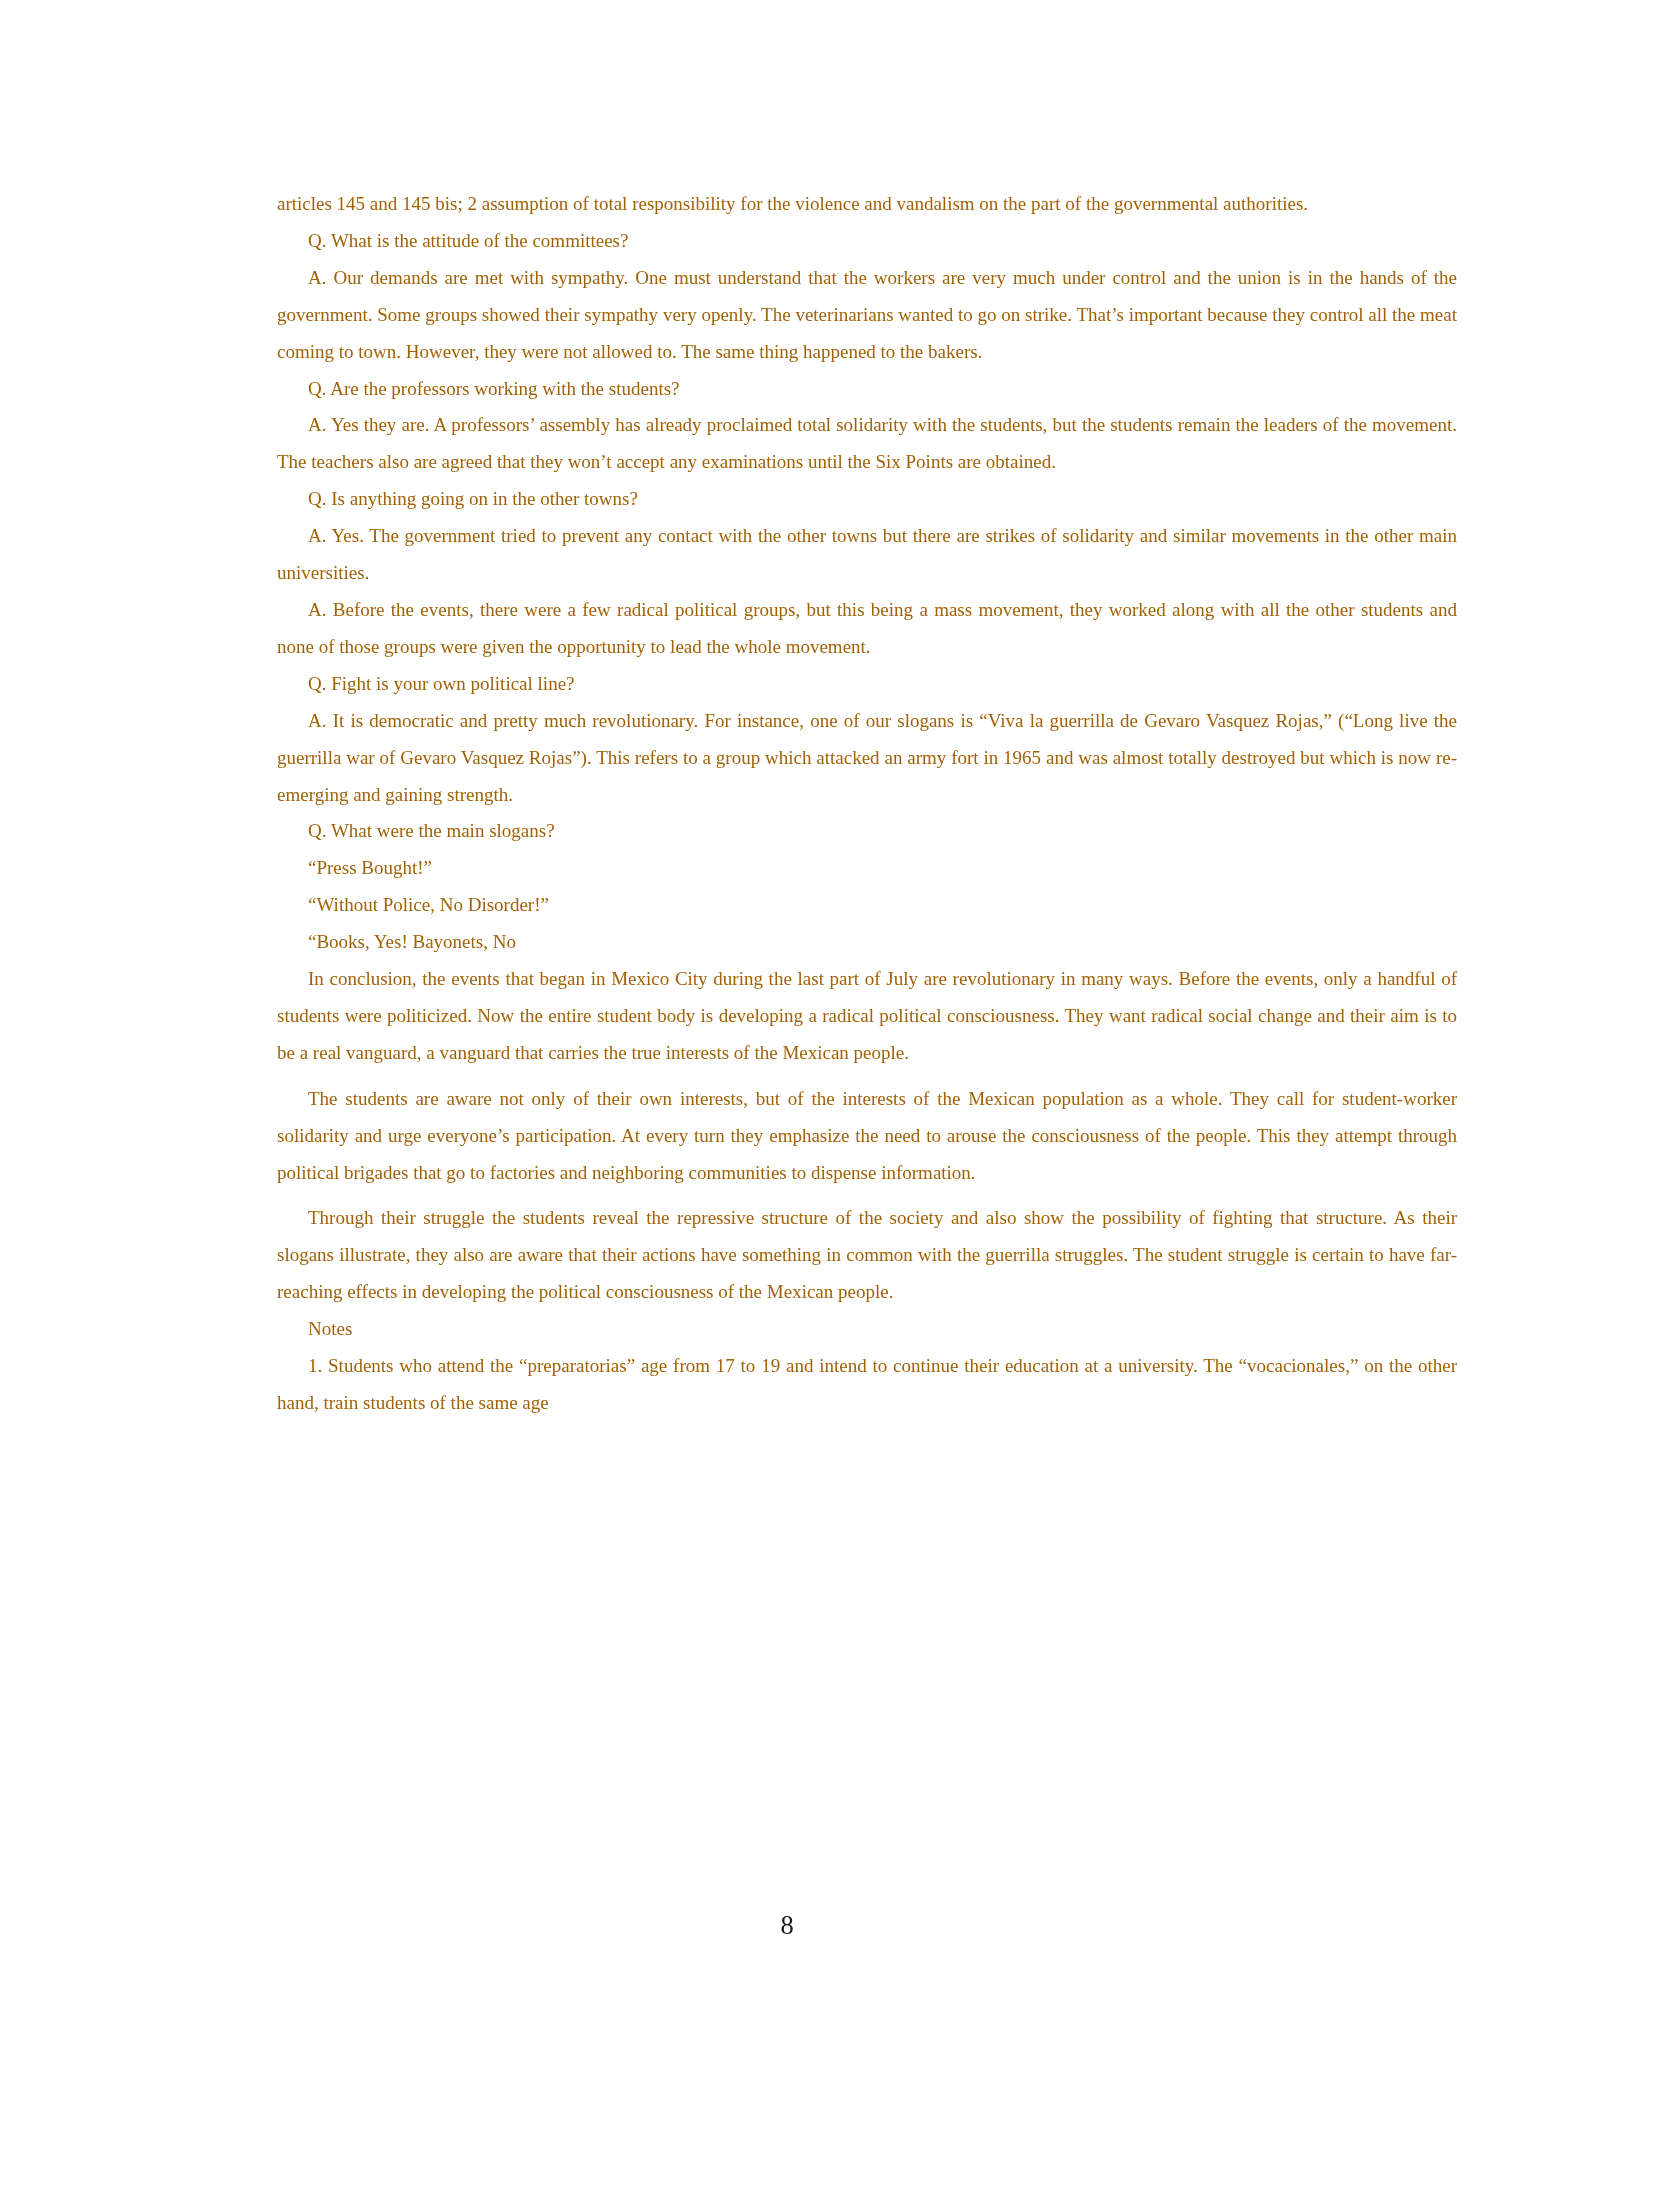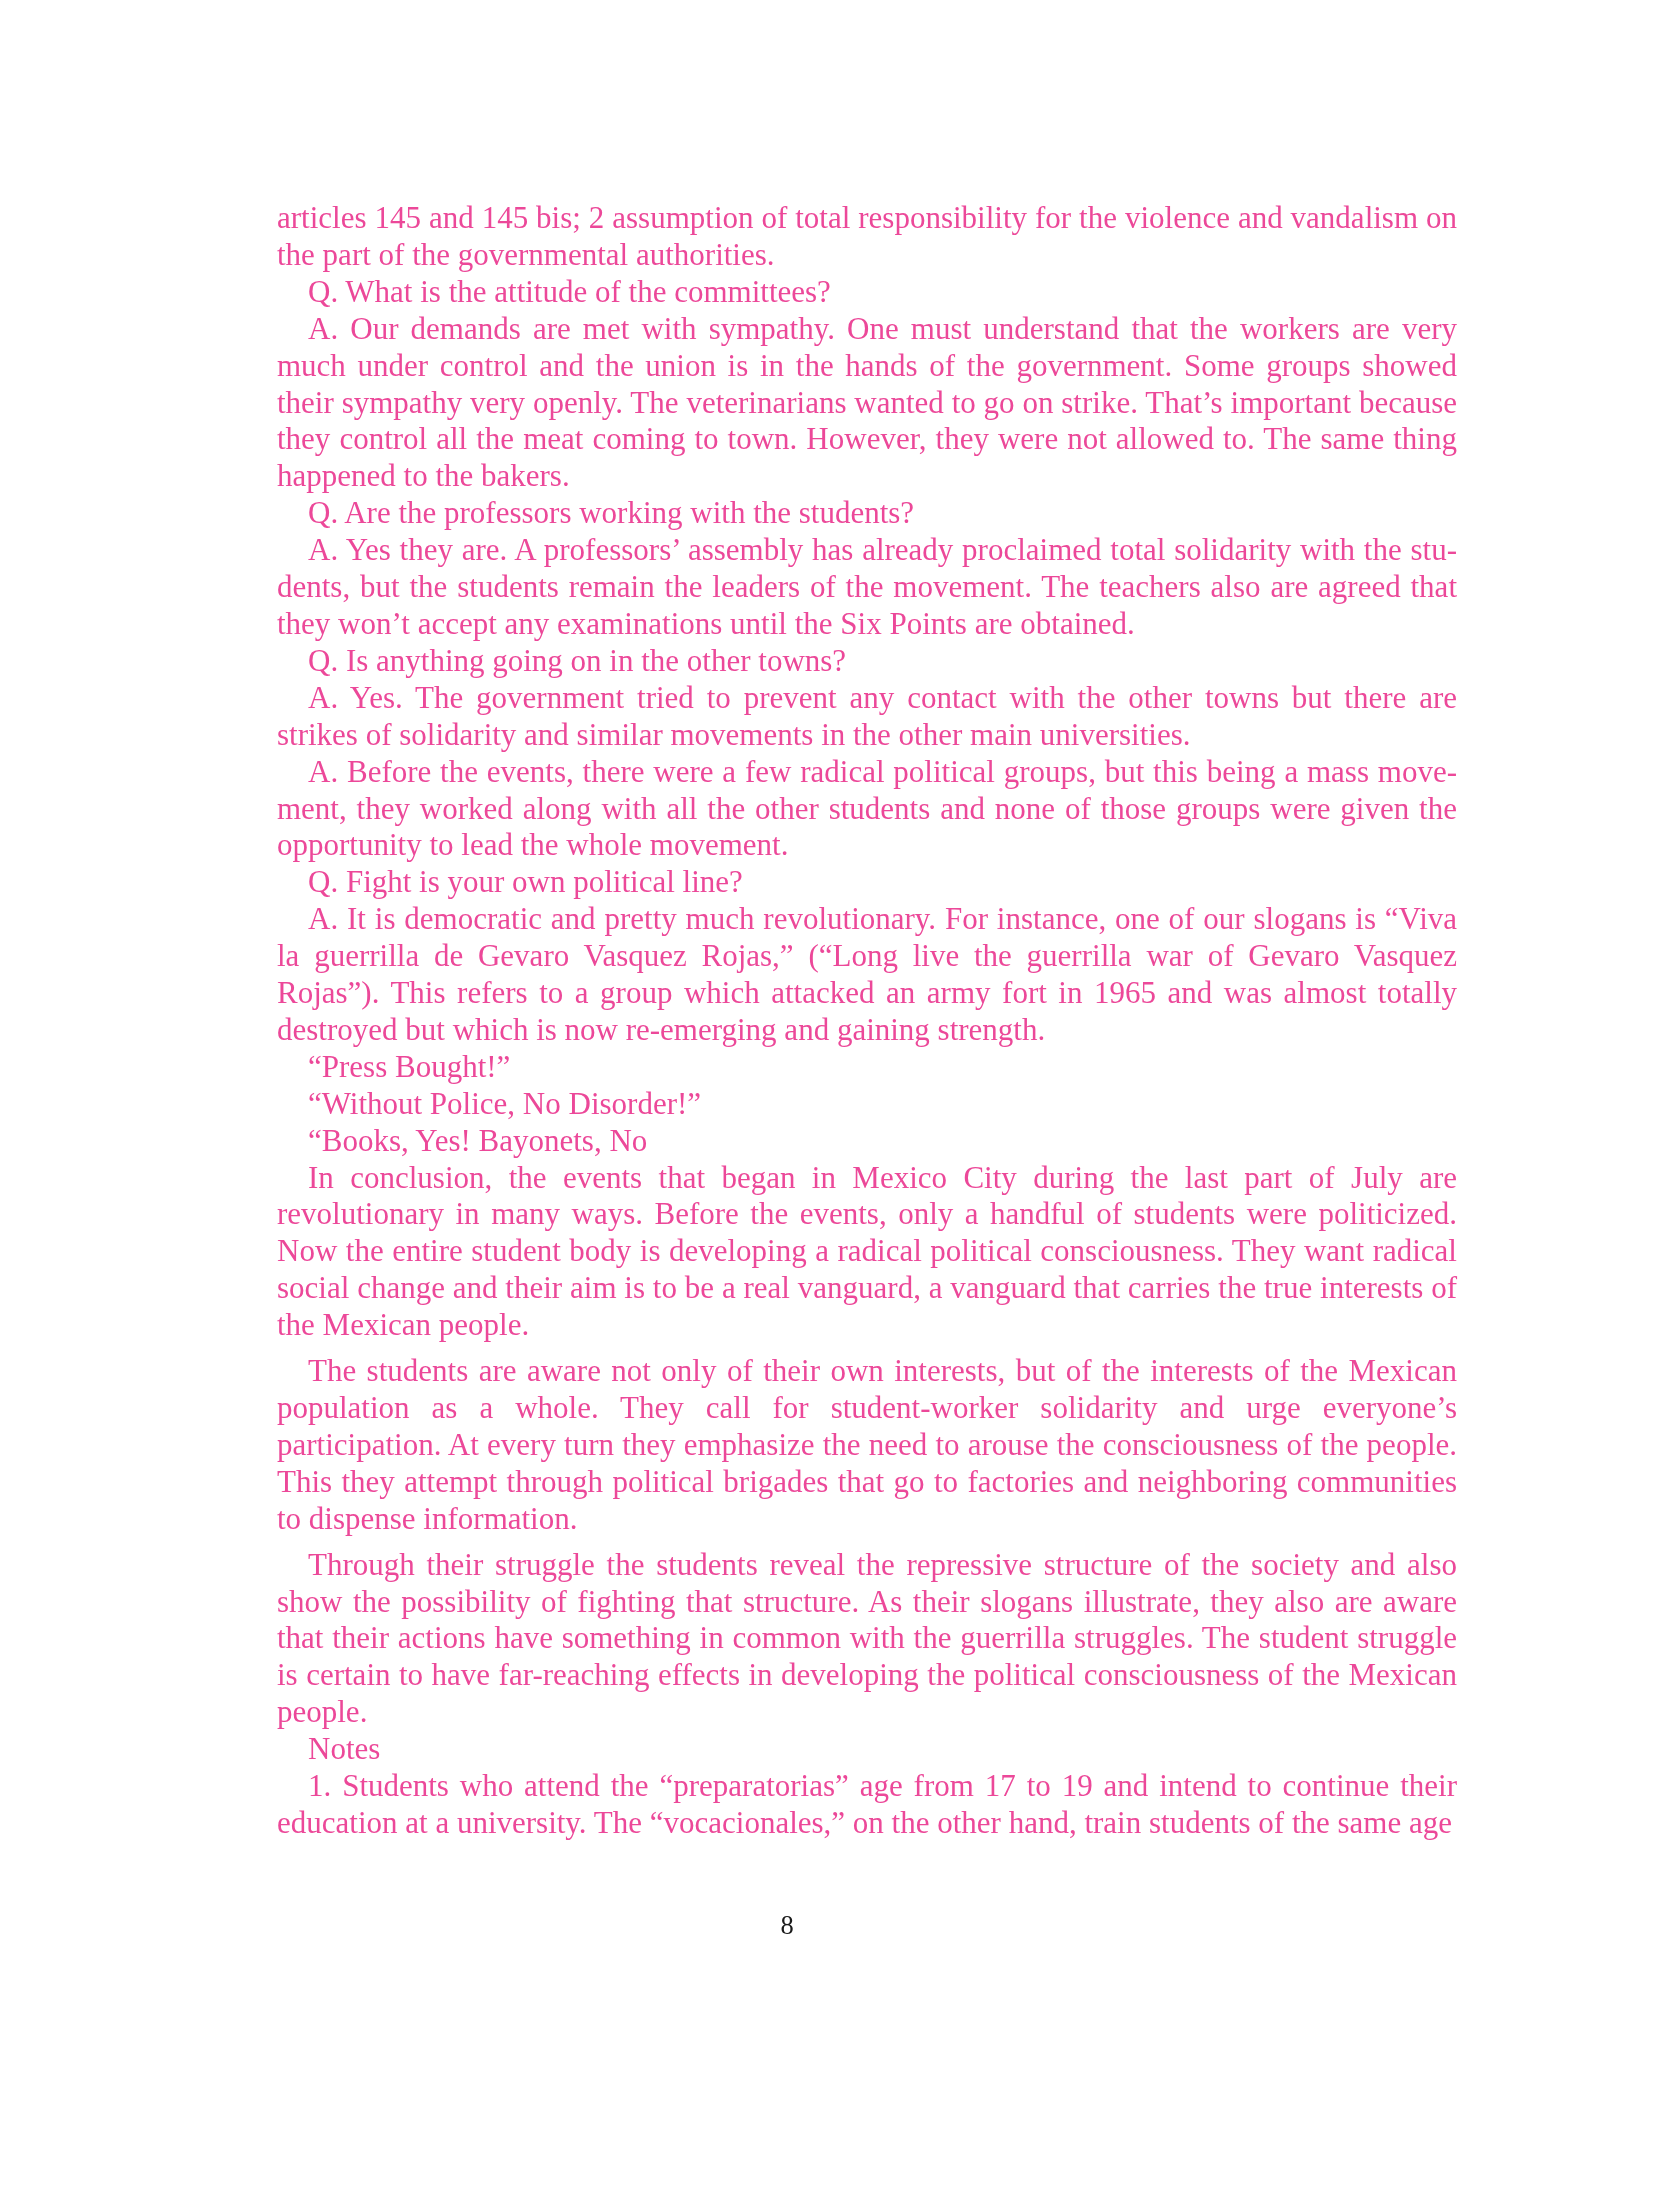--- a/index.html
+++ b/index.html
@@ -1,26 +1,26 @@
 <!DOCTYPE html>
 <html><head>
 <meta charset="utf-8">
 <style>
   html, body { margin: 0; padding: 0; background: #ffffff; }
   body { width: 1654px; height: 2200px; position: relative; overflow: hidden; }
   .page { position: absolute; left: 0; top: 0; width: 1654px; height: 2200px; background: #ffffff; }
   .text-block {
     position: absolute;
     left: 277px;
-    top: 200px;
+    top: 186px;
     width: 1180px;
     font-family: "Liberation Serif", "DejaVu Serif", serif;
-    font-size: 31px;
+    font-size: 19px;
     line-height: 36.9px;
-    color: #ec4899;
+    color: #a16207;
   }
   .p { margin: 0; text-indent: 31px; text-align: justify; text-align-last: left; }
   .p.noindent { text-indent: 0; }
   .p.gap { margin-top: 9px; }
   .page-number {
     position: absolute;
     left: 0;
     width: 1654px;
     top: 1910px;
     text-align: center;
@@ -39,20 +39,21 @@
     <p class="p noindent">articles 145 and 145 bis; 2 assumption of total responsibility for the violence and vandalism on the part of the governmental authorities.</p>
     <p class="p">Q. What is the attitude of the committees?</p>
     <p class="p">A. Our demands are met with sympathy. One must understand that the workers are very much under control and the union is in the hands of the government. Some groups showed their sympathy very openly. The veterinarians wanted to go on strike. That’s important because they control all the meat coming to town. However, they were not allowed to. The same thing happened to the bakers.</p>
     <p class="p">Q. Are the professors working with the students?</p>
     <p class="p">A. Yes they are. A professors’ assembly has already proclaimed total solidarity with the stu­dents, but the students remain the leaders of the movement. The teachers also are agreed that they won’t accept any examinations until the Six Points are obtained.</p>
     <p class="p">Q. Is anything going on in the other towns?</p>
     <p class="p">A. Yes. The government tried to prevent any contact with the other towns but there are strikes of solidarity and similar movements in the other main universities.</p>
     <p class="p">A. Before the events, there were a few radical political groups, but this being a mass move­ment, they worked along with all the other students and none of those groups were given the opportunity to lead the whole movement.</p>
     <p class="p">Q. Fight is your own political line?</p>
     <p class="p">A. It is democratic and pretty much revolutionary. For instance, one of our slogans is “Viva la guerrilla de Gevaro Vasquez Rojas,” (“Long live the guerrilla war of Gevaro Vasquez Rojas”). This refers to a group which attacked an army fort in 1965 and was almost totally destroyed but which is now re-emerging and gaining strength.</p>
+    <p class="p">Q. What were the main slogans?</p>
     <p class="p">“Press Bought!”</p>
     <p class="p">“Without Police, No Disorder!”</p>
     <p class="p">“Books, Yes! Bayonets, No</p>
     <p class="p">In conclusion, the events that began in Mexico City during the last part of July are revolution­ary in many ways. Before the events, only a handful of students were politicized. Now the entire student body is developing a radical political consciousness. They want radical social change and their aim is to be a real vanguard, a vanguard that carries the true interests of the Mexican people.</p>
     <p class="p gap">The students are aware not only of their own interests, but of the interests of the Mexican population as a whole. They call for student-worker solidarity and urge everyone’s participation. At every turn they emphasize the need to arouse the consciousness of the people. This they attempt through political brigades that go to factories and neighboring communities to dispense information.</p>
     <p class="p gap">Through their struggle the students reveal the repressive structure of the society and also show the possibility of fighting that structure. As their slogans illustrate, they also are aware that their actions have something in common with the guerrilla struggles. The student struggle is certain to have far-reaching effects in developing the political consciousness of the Mexican people.</p>
     <p class="p">Notes</p>
     <p class="p">1. Students who attend the “preparatorias” age from 17 to 19 and intend to continue their education at a university. The “vocacionales,” on the other hand, train students of the same age</p>
   </div>
   <div class="page-number">8</div>

